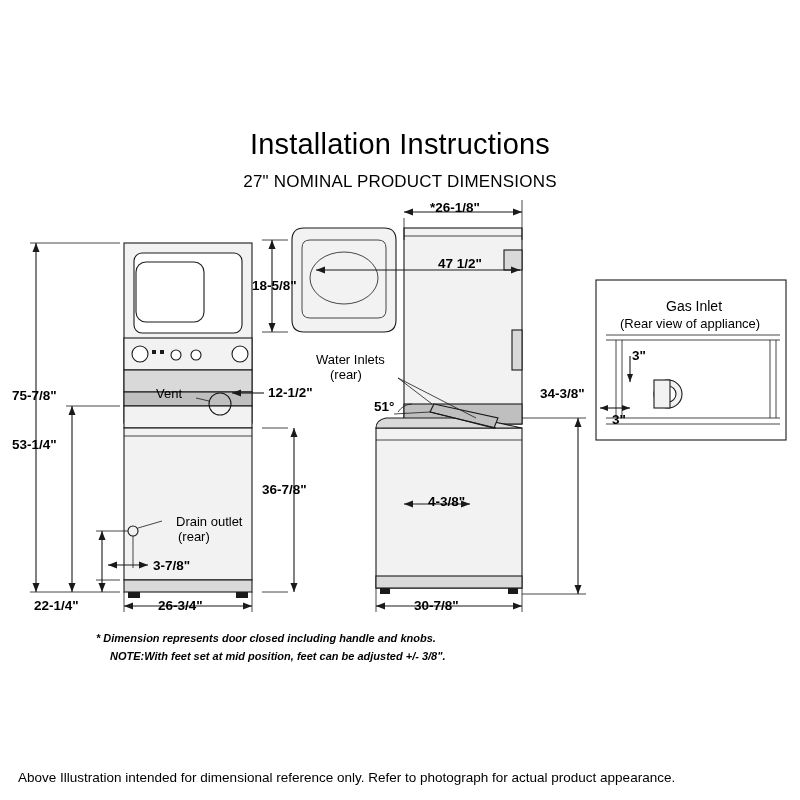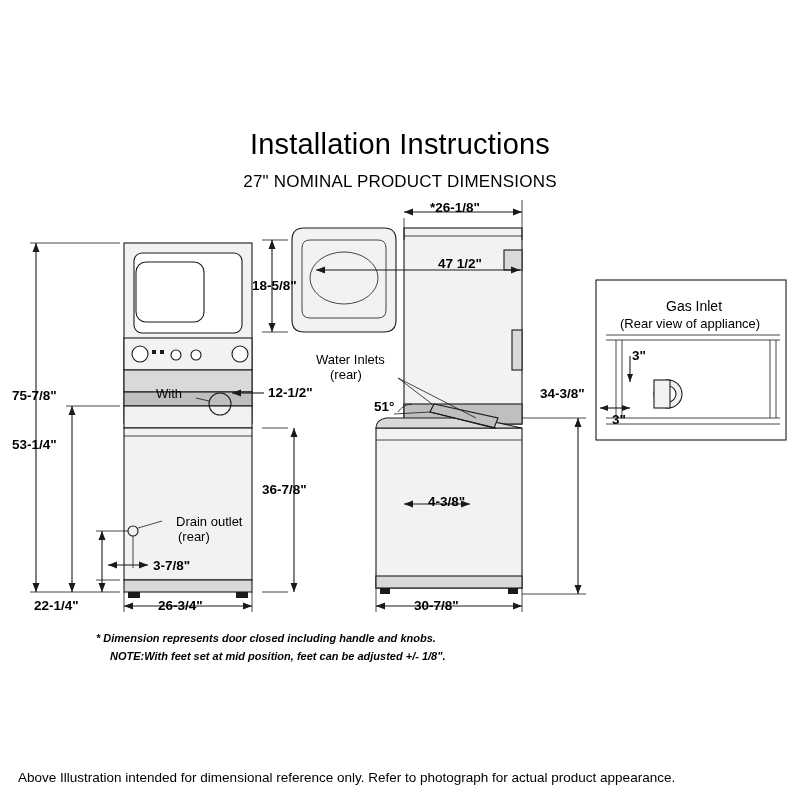--- a/index.html
+++ b/index.html
@@ -233,21 +233,21 @@
     <path class="fill-blk" d="M600 408 l8 -3 v6 z"></path>
     <path class="fill-blk" d="M630 408 l-8 -3 v6 z"></path>
   </svg>
 
   <div class="dim-label" style="left:12px; top:388px;">75-7/8"</div>
   <div class="dim-label" style="left:12px; top:437px;">53-1/4"</div>
   <div class="dim-label" style="left:34px; top:598px;">22-1/4"</div>
   <div class="dim-label" style="left:158px; top:598px;">26-3/4"</div>
   <div class="dim-label" style="left:153px; top:558px;">3-7/8"</div>
   <div class="dim-label" style="left:262px; top:482px;">36-7/8"</div>
-  <div class="plain-label" style="left:156px; top:386px;">With</div>
+  <div class="plain-label" style="left:156px; top:386px;">Vent</div>
   <div class="dim-label" style="left:268px; top:385px;">12-1/2"</div>
   <div class="plain-label" style="left:176px; top:514px;">Drain outlet</div>
   <div class="plain-label" style="left:178px; top:529px;">(rear)</div>
 
   <div class="dim-label" style="left:252px; top:278px;">18-5/8"</div>
 
   <div class="dim-label" style="left:430px; top:200px;">*26-1/8"</div>
   <div class="dim-label" style="left:438px; top:256px;">47 1/2"</div>
   <div class="plain-label" style="left:316px; top:352px;">Water Inlets</div>
   <div class="plain-label" style="left:330px; top:367px;">(rear)</div>
@@ -255,17 +255,17 @@
   <div class="dim-label" style="left:428px; top:494px;">4-3/8"</div>
   <div class="dim-label" style="left:414px; top:598px;">30-7/8"</div>
   <div class="dim-label" style="left:540px; top:386px;">34-3/8"</div>
 
   <div class="plain-label" style="left:666px; top:298px; font-size:14px;">Gas Inlet</div>
   <div class="plain-label" style="left:620px; top:316px;">(Rear view of appliance)</div>
   <div class="dim-label" style="left:632px; top:348px;">3"</div>
   <div class="dim-label" style="left:612px; top:412px;">3"</div>
 
   <div class="note-line" style="left:96px; top:632px;">* Dimension represents door closed including handle and knobs.</div>
-  <div class="note-line" style="left:110px; top:650px;">NOTE:With feet set at mid position, feet can be adjusted +/- 1/8".</div>
+  <div class="note-line" style="left:110px; top:650px;">NOTE:With feet set at mid position, feet can be adjusted +/- 3/8".</div>
 
   <div class="footer">Above Illustration intended for dimensional reference only. Refer to photograph for actual product appearance.</div>
 
 </div>
 
 </body></html>

